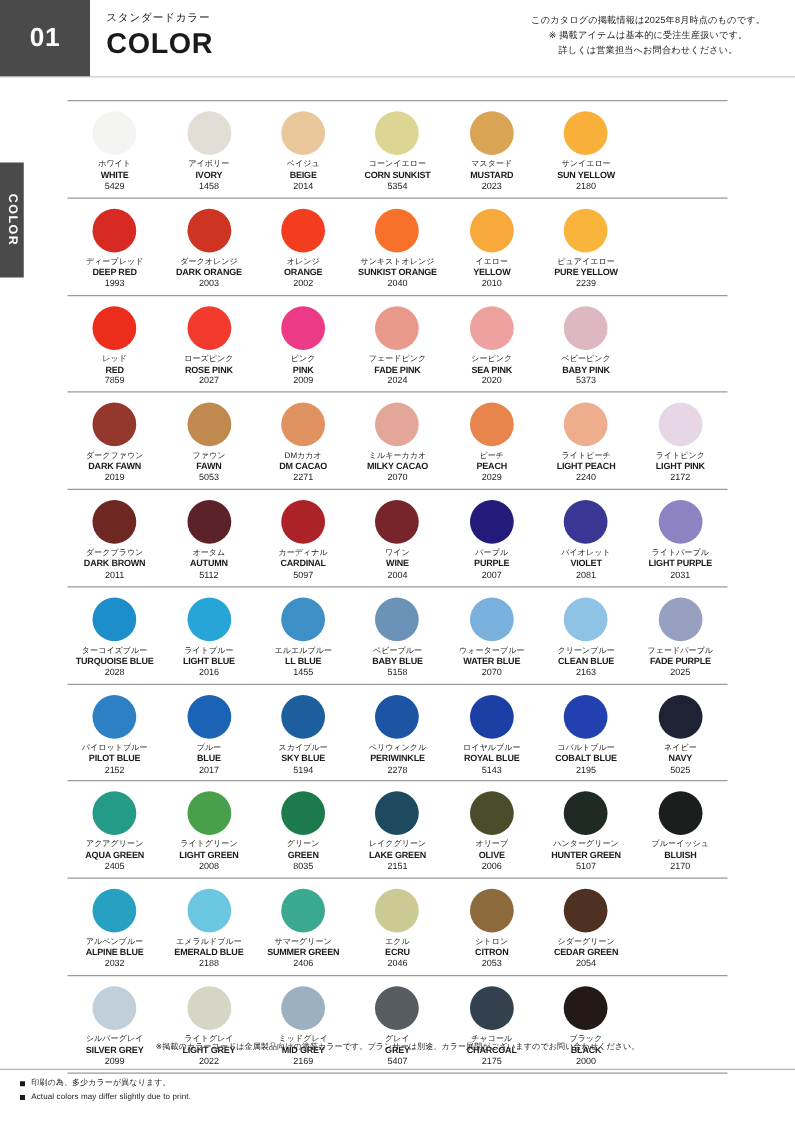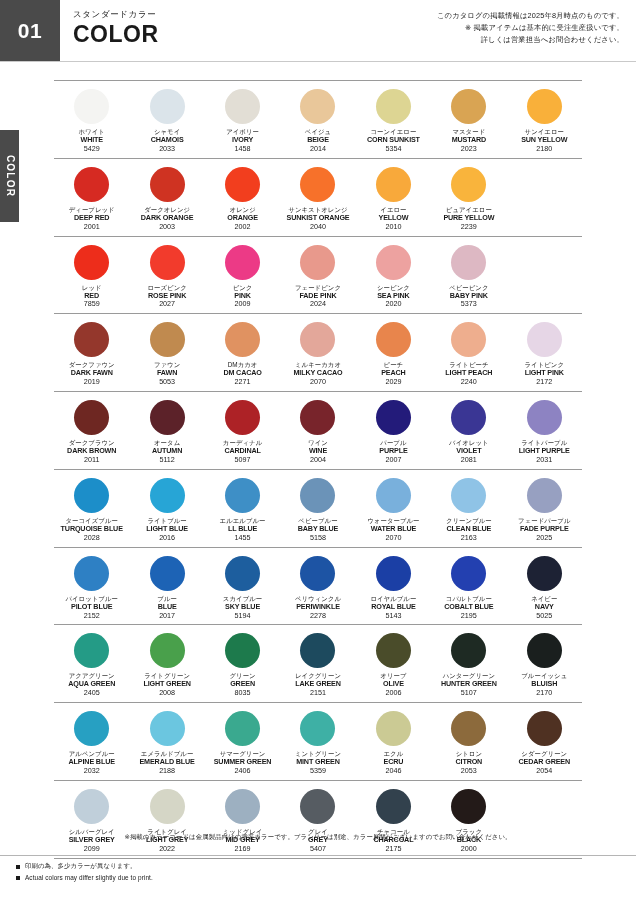--- a/index.html
+++ b/index.html
@@ -18,21 +18,21 @@
   
   .header {
     position: absolute;
     top: 0; left: 0;
     width: 636px; height: 62px;
     display: flex;
     align-items: stretch;
     border-bottom: 1px solid #c9c9c9;
   }
   .header-number {
-    width: 60px;
+    width: 72px;
     background: #4a4a4a;
     color: #ffffff;
     display: flex;
     align-items: center;
     justify-content: center;
     font-size: 21px;
     font-weight: bold;
     letter-spacing: 0.5px;
   }
   .header-titles {
@@ -50,23 +50,23 @@
   .header-title {
     font-size: 23px;
     font-weight: bold;
     color: #1a1a1a;
     letter-spacing: 0.5px;
     line-height: 1.15;
     margin-top: 1px;
   }
   .header-notes {
     margin-left: auto;
-    padding-right: 12px;
+    padding-right: 24px;
     padding-top: 10px;
-    text-align: right;
+    text-align: center;
   }
   .header-notes div {
     font-size: 7.3px;
     color: #1a1a1a;
     line-height: 1.62;
     letter-spacing: 0.15px;
   }
 
   
   .side-tab {
@@ -203,28 +203,20 @@
       <div class="swatch-row">
         <div class="swatch">
           <div class="dot" style="background: rgb(244, 244, 242);"></div>
           <div class="labels">
             <span class="lbl-jp">ホワイト</span>
             <span class="lbl-en">WHITE</span>
             <span class="lbl-code">5429</span>
           </div>
         </div>
         <div class="swatch">
-          <div class="dot" style="background: rgb(219, 228, 234);"></div>
-          <div class="labels">
-            <span class="lbl-jp">シャモイ</span>
-            <span class="lbl-en">CHAMOIS</span>
-            <span class="lbl-code">2033</span>
-          </div>
-        </div>
-        <div class="swatch">
           <div class="dot" style="background: rgb(226, 222, 213);"></div>
           <div class="labels">
             <span class="lbl-jp">アイボリー</span>
             <span class="lbl-en">IVORY</span>
             <span class="lbl-code">1458</span>
           </div>
         </div>
         <div class="swatch">
           <div class="dot" style="background: rgb(233, 199, 154);"></div>
           <div class="labels">
@@ -257,21 +249,21 @@
             <span class="lbl-code">2180</span>
           </div>
         </div>
       </div>
       <div class="swatch-row">
         <div class="swatch">
           <div class="dot" style="background: rgb(214, 42, 34);"></div>
           <div class="labels">
             <span class="lbl-jp">ディープレッド</span>
             <span class="lbl-en">DEEP RED</span>
-            <span class="lbl-code">2001</span>
+            <span class="lbl-code">1993</span>
           </div>
         </div>
         <div class="swatch">
           <div class="dot" style="background: rgb(207, 51, 34);"></div>
           <div class="labels">
             <span class="lbl-jp">ダークオレンジ</span>
             <span class="lbl-en">DARK ORANGE</span>
             <span class="lbl-code">2003</span>
           </div>
         </div>
@@ -664,28 +656,20 @@
             <span class="lbl-en">EMERALD BLUE</span>
             <span class="lbl-code">2188</span>
           </div>
         </div>
         <div class="swatch">
           <div class="dot" style="background: rgb(58, 169, 143);"></div>
           <div class="labels">
             <span class="lbl-jp">サマーグリーン</span>
             <span class="lbl-en">SUMMER GREEN</span>
             <span class="lbl-code">2406</span>
-          </div>
-        </div>
-        <div class="swatch">
-          <div class="dot" style="background: rgb(62, 176, 165);"></div>
-          <div class="labels">
-            <span class="lbl-jp">ミントグリーン</span>
-            <span class="lbl-en">MINT GREEN</span>
-            <span class="lbl-code">5359</span>
           </div>
         </div>
         <div class="swatch">
           <div class="dot" style="background: rgb(203, 202, 148);"></div>
           <div class="labels">
             <span class="lbl-jp">エクル</span>
             <span class="lbl-en">ECRU</span>
             <span class="lbl-code">2046</span>
           </div>
         </div>

